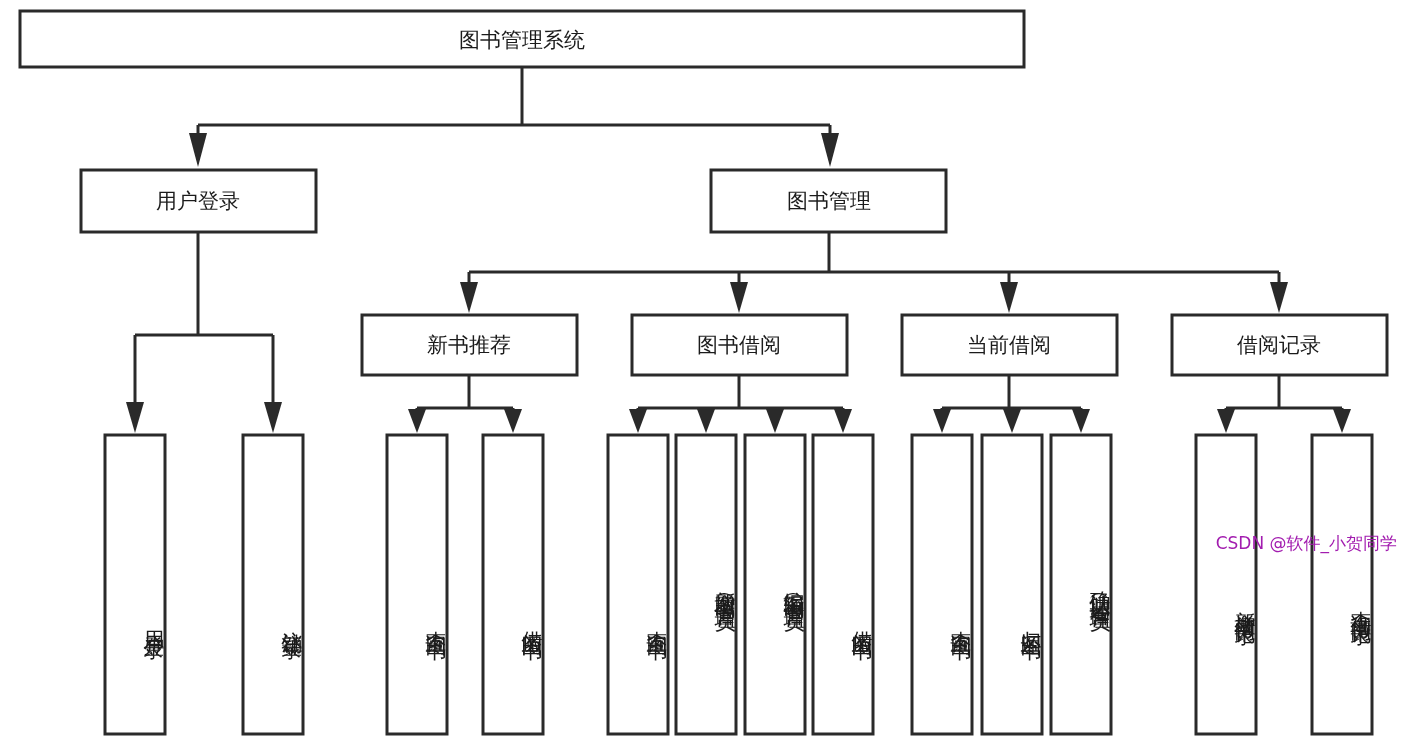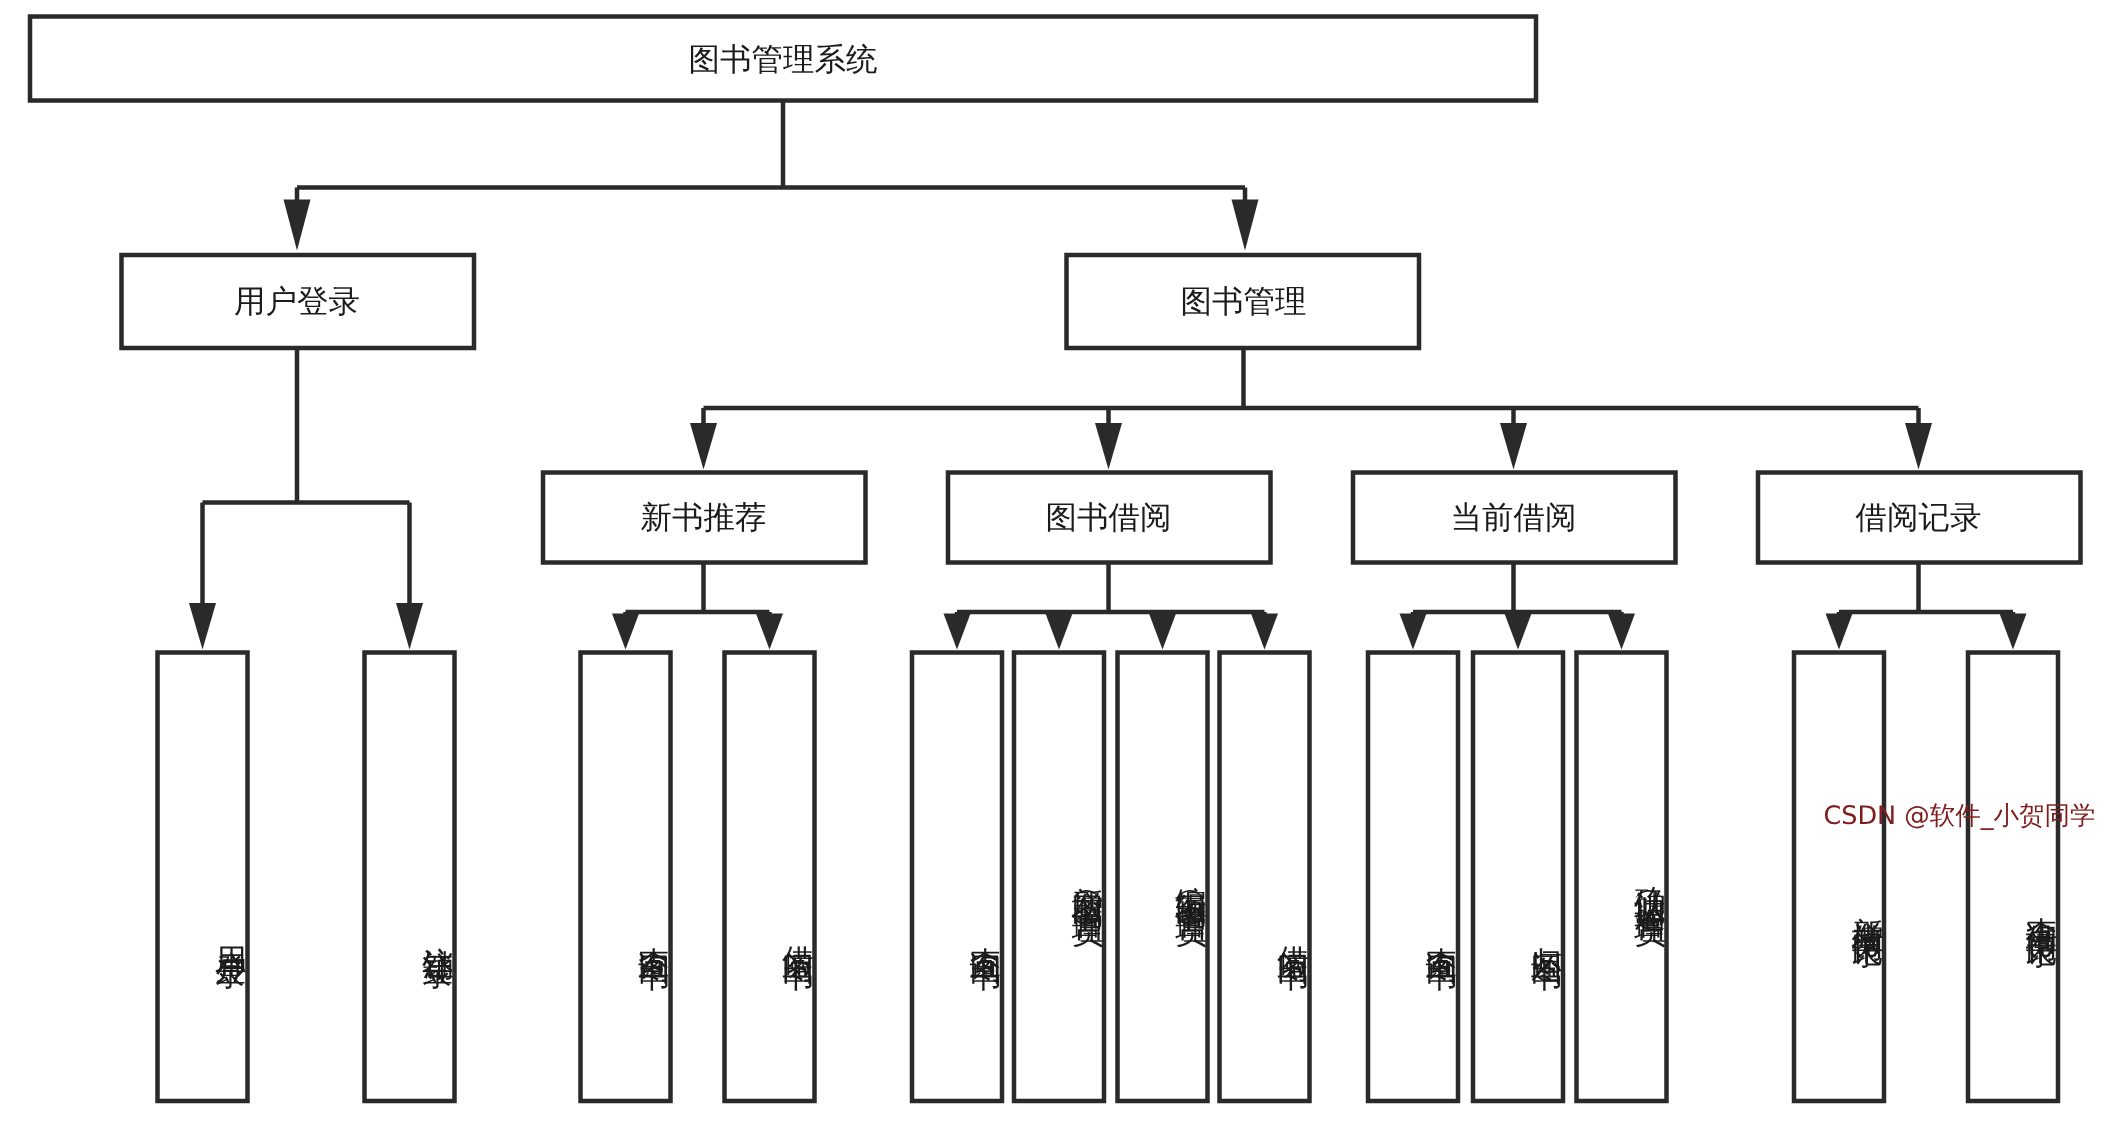--- a/index.html
+++ b/index.html
@@ -60,21 +60,21 @@
     color: #1b1b1b;
     letter-spacing: 3px;
     white-space: nowrap;
     pointer-events: none;
   }
   .watermark {
     position: absolute;
     right: 8px;
     bottom: 4px;
     font-size: 17px;
-    color: #7f1d1d;
+    color: #a21caf;
     font-family: "DejaVu Sans", "Liberation Sans", sans-serif;
     white-space: nowrap;
   }
 </style>
 </head>
 <body>
 
 <div id="diagram-root">
 
   <svg class="diagram" viewBox="0 0 1405 747">

